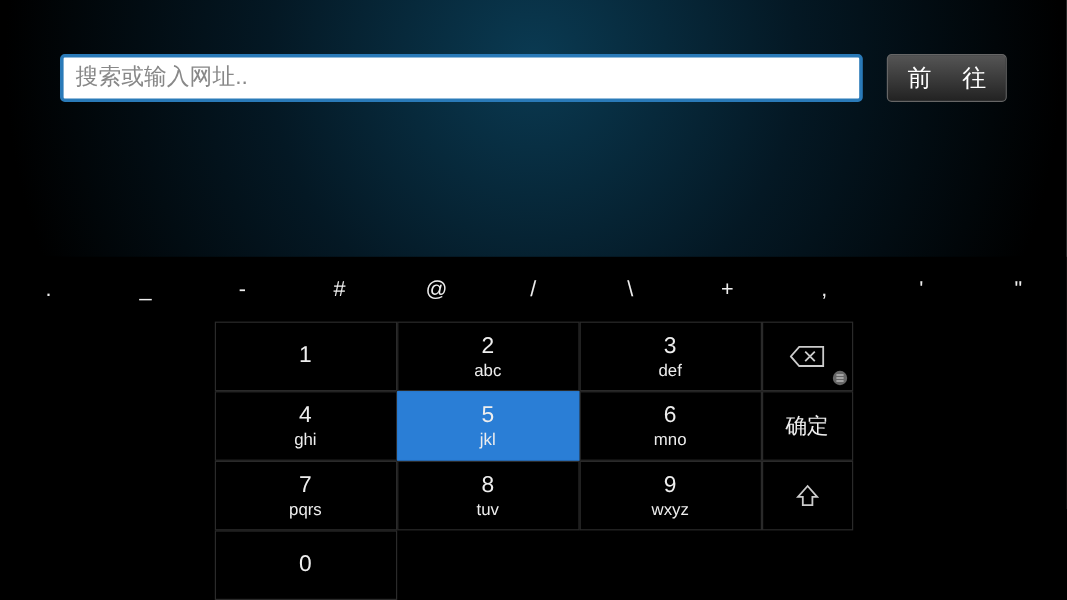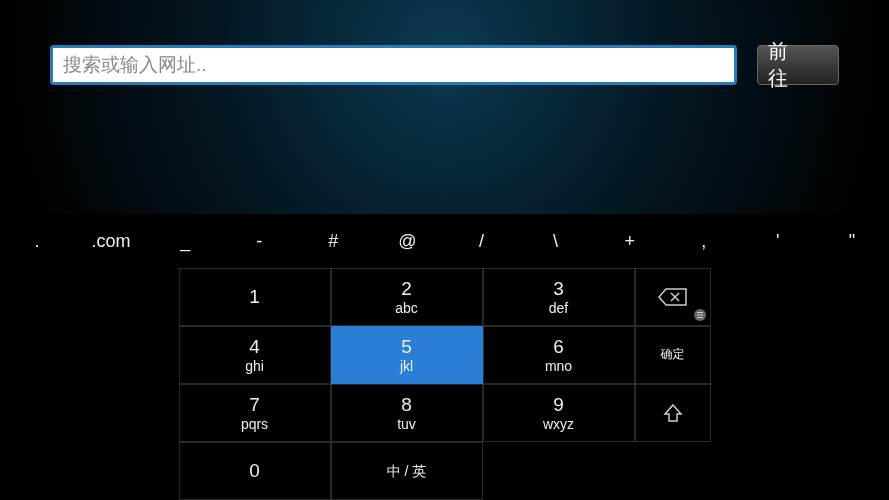--- a/index.html
+++ b/index.html
@@ -22,21 +22,21 @@
       background: #fff;
       border: 3px solid #2a7ab8;
       border-radius: 4px;
       padding: 0 10px;
       font-size: 19px;
       color: #888;
       outline: none;
     }
     .url-input::placeholder { color: #888; }
     .go-btn {
-      width: 82px;
+      width: 100px;
       height: 40px;
       background: linear-gradient(#555, #222);
       border: 1px solid #666;
       border-radius: 4px;
       color: #fff;
       font-size: 20px;
       letter-spacing: 10px;
       padding-left: 10px;
       cursor: pointer;
       display: flex;
@@ -81,21 +81,21 @@
       justify-content: center;
       font-size: 18px;
       line-height: 1.15;
       color: #eee;
       cursor: pointer;
       position: relative;
     }
     .key .digit { font-size: 19px; }
     .key .letters { font-size: 14px; }
     .key.selected { background: #2a7ed6; border-color: #2a7ed6; }
-    .key.side { font-size: 12px; }
+    .key.side { font-size: 18px; }
     .shift-icon {
       width: 20px; height: 20px;
       display: block;
     }
     .backspace-icon { width: 30px; height: 20px; }
     .kbd-icon { width: 26px; height: 18px; margin-bottom: 2px; }
     .settings-dot {
       position: absolute;
       right: 4px; bottom: 4px;
       width: 12px; height: 12px;
@@ -111,21 +111,20 @@
 <body>
 
 <div class="top-bar">
   <input class="url-input" type="text" placeholder="搜索或输入网址.." style="">
   <div class="go-btn">前 往</div>
 </div>
 
 <div class="keyboard">
   <div class="sym-row">
     <div class="sym-key">.</div>
-    <div class="sym-key">.com</div>
     <div class="sym-key">_</div>
     <div class="sym-key">-</div>
     <div class="sym-key">#</div>
     <div class="sym-key">@</div>
     <div class="sym-key">/</div>
     <div class="sym-key">\</div>
     <div class="sym-key">+</div>
     <div class="sym-key">,</div>
     <div class="sym-key">'</div>
     <div class="sym-key">"</div>
@@ -189,18 +188,15 @@
       </div>
 
       <div class="key">
         <svg class="shift-icon" viewBox="0 0 20 20">
           <path d="M10 2 L18 11 L14 11 L14 18 L6 18 L6 11 L2 11 Z" fill="none" stroke="#ccc" stroke-width="1.5"></path>
         </svg>
       </div>
       <div class="key">
         <span class="digit">0</span>
       </div>
-      <div class="key">
-        <span class="letters">中 / 英</span>
-      </div>
     </div>
   </div>
 </div>
 
 </body></html>

